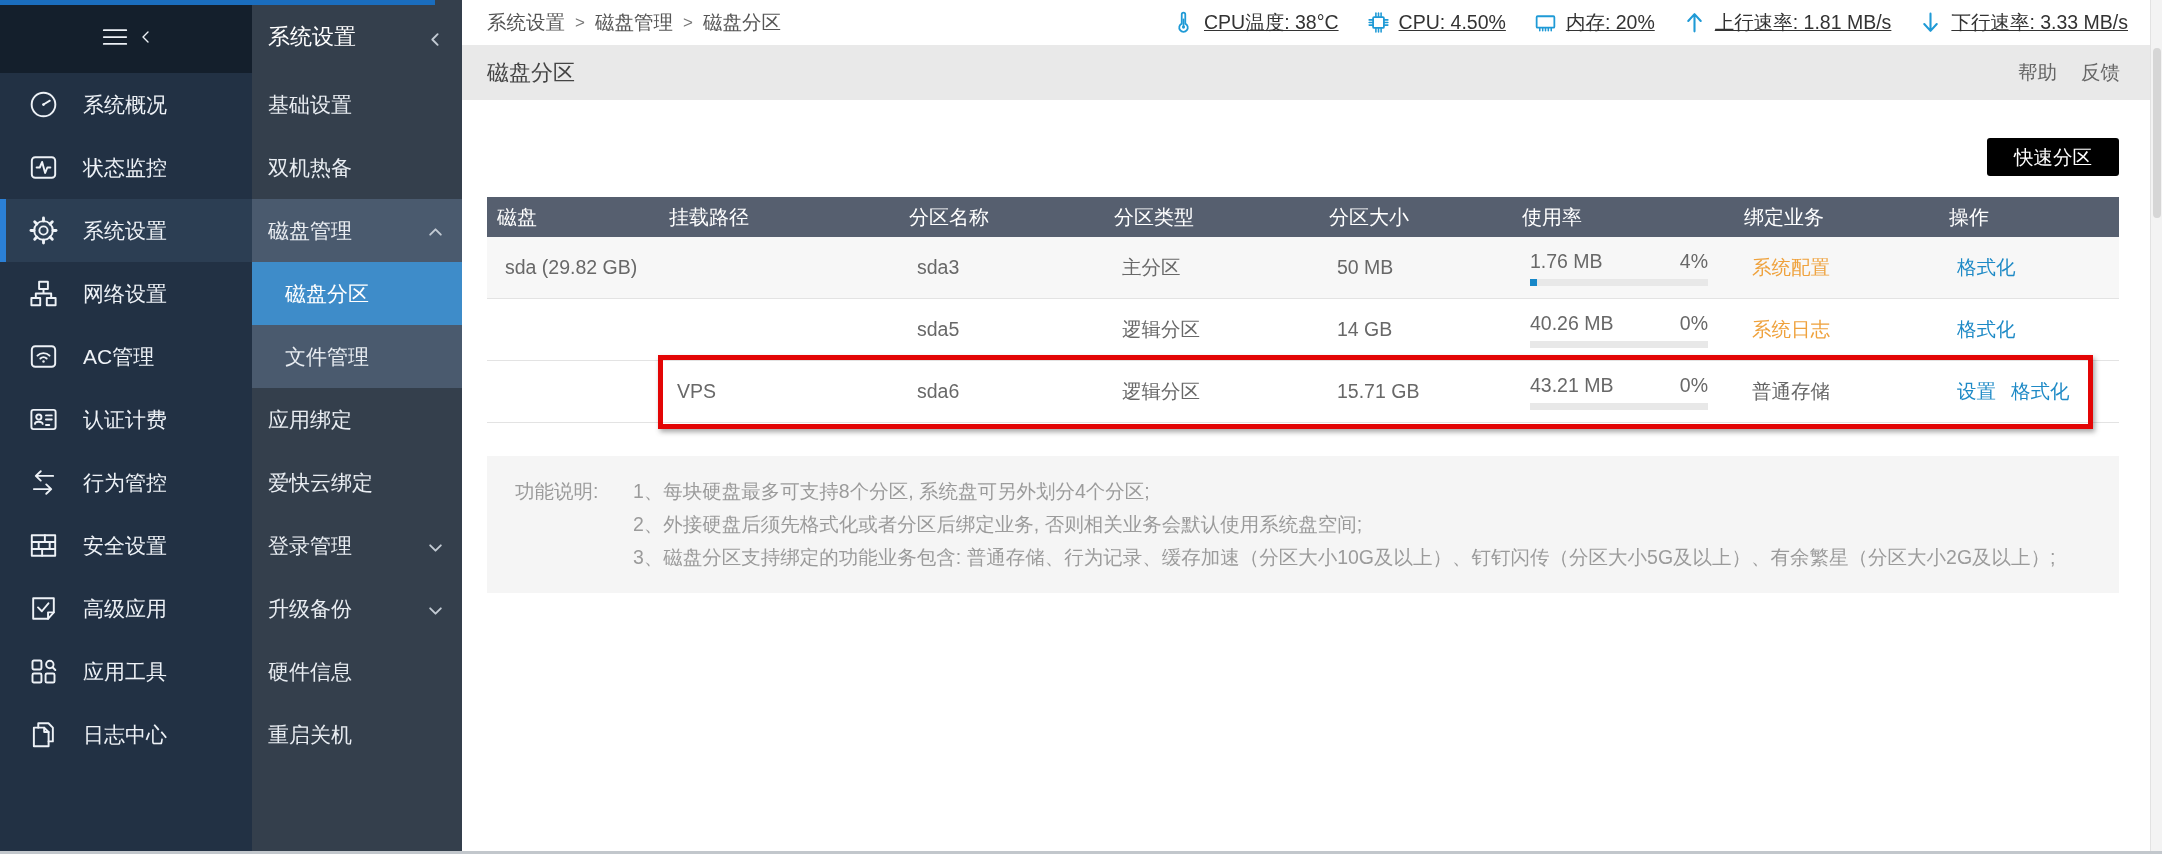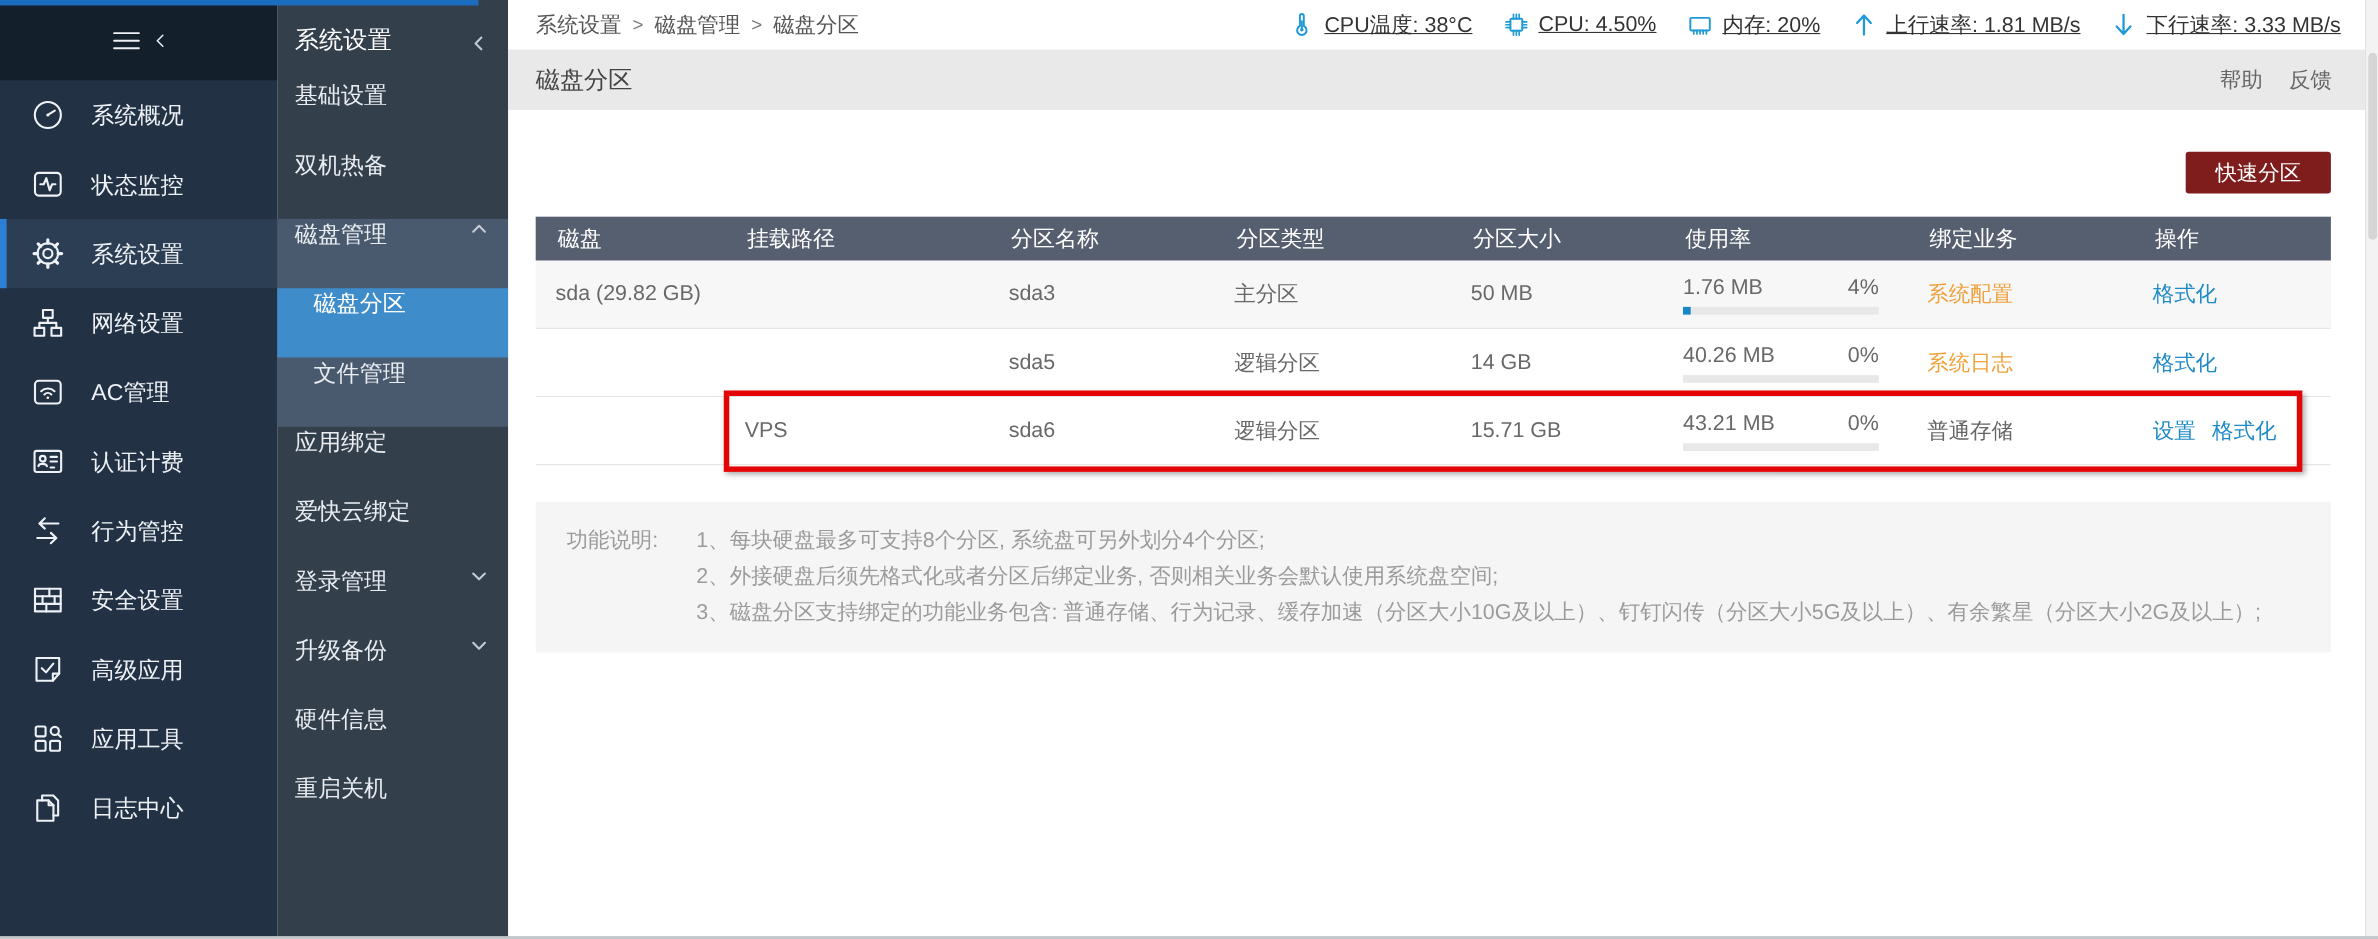--- a/index.html
+++ b/index.html
@@ -22,21 +22,21 @@
   .n1-items { flex:1; }
   .n1-item { height:63px; display:flex; align-items:center; padding-left:27px; gap:23px; font-size:21px; position:relative; cursor:pointer; color:#eef2f7; }
   .n1-item.active { background:#2c3e53; }
   .n1-item.active::before { content:""; position:absolute; left:0; top:0; bottom:0; width:6px; background:#2b80d6; }
   .n1-icon { width:33px; height:33px; flex-shrink:0; }
   .n1-icon svg, .n1-top svg, .chev svg, .stat-ic svg { width:100%; height:100%; fill:none; stroke:currentColor; stroke-width:1.4; stroke-linecap:round; stroke-linejoin:round; }
 
   
   .nav2 { width:210px; flex-shrink:0; background:#343f4c; color:#e9edf2; }
   .n2-header { height:73px; display:flex; align-items:center; justify-content:space-between; padding:0 18px 0 16px; font-size:22px; color:#fff; }
-  .n2-item { height:63px; display:flex; justify-content:space-between; padding:0 18px 0 16px; font-size:21px; cursor:pointer; }
+  .n2-item { height:63px; display:flex; align-items:center; justify-content:space-between; padding:0 18px 0 16px; font-size:21px; cursor:pointer; }
   .n2-group { background:#4a5a6e; }
   .n2-item.sub { padding-left:33px; }
   .n2-item.selected { background:#3e8cc9; color:#fff; }
   .chev { width:17px; height:17px; color:#c2cad3; flex-shrink:0; }
   .chev svg { stroke-width:1.8; }
 
   
   .main { flex:1; min-width:0; display:flex; flex-direction:column; background:#fff; position:relative; }
   .topbar { height:45px; display:flex; align-items:center; justify-content:space-between; padding:0 22px 0 25px; background:#fff; }
   .breadcrumb { display:flex; align-items:center; gap:10px; font-size:19.5px; color:#555; }
@@ -47,26 +47,26 @@
   .stat-ic { width:25px; height:25px; color:#1f9ad6; flex-shrink:0; }
   .stat-ic svg { stroke-width:1.7; }
 
   .titlebar { height:55px; background:#e9e9e9; display:flex; align-items:center; justify-content:space-between; padding:0 30px 0 25px; }
   .pagetitle { font-size:22px; color:#454545; }
   .tb-links { display:flex; gap:24px; font-size:19.5px; color:#666; }
   .tb-links span { cursor:pointer; }
 
   .content { flex:1; padding:0 31px 0 25px; position:relative; }
   .btnrow { display:flex; justify-content:flex-end; margin-top:38px; }
-  .btn-green { background:#7f1d1d; border:none; color:#fff; font-size:19.5px; font-family:inherit; height:38px; padding:0 27px; border-radius:3px; cursor:pointer; }
+  .btn-green { background:#000000; border:none; color:#fff; font-size:19.5px; font-family:inherit; height:38px; padding:0 27px; border-radius:3px; cursor:pointer; }
 
   .table-wrap { position:relative; margin-top:21px; }
   .thead, .trow { display:grid; grid-template-columns:172px 240px 205px 215px 193px 222px 205px 1fr; align-items:center; }
   .thead { background:#565f6f; color:#fff; height:40px; font-size:20px; font-weight:normal; }
-  .thead > div { padding-left:20px; }
+  .thead > div { padding-left:10px; }
   .trow { height:62px; font-size:19.5px; color:#686868; border-bottom:1px solid #e3e3e3; background:#fff; }
   .trow.odd { background:#f7f7f7; }
   .trow > div { padding-left:18px; }
   .usage { width:178px; }
   .usage-top { display:flex; justify-content:space-between; align-items:baseline;gap:29px; }
   .bar { height:7px; background:#e8e8e8; margin-top:6px; }
   .fill { height:100%; background:#1787c8; }
   .ops a { color:#1e8ac6; text-decoration:none; cursor:pointer; margin-right:15px; }
 
   .redbox { position:absolute; left:171px; top:158px; width:1435px; height:74px; border:5px solid #e30505; box-shadow:2px 3px 5px rgba(60,60,60,.45); pointer-events:none; z-index:4; }

